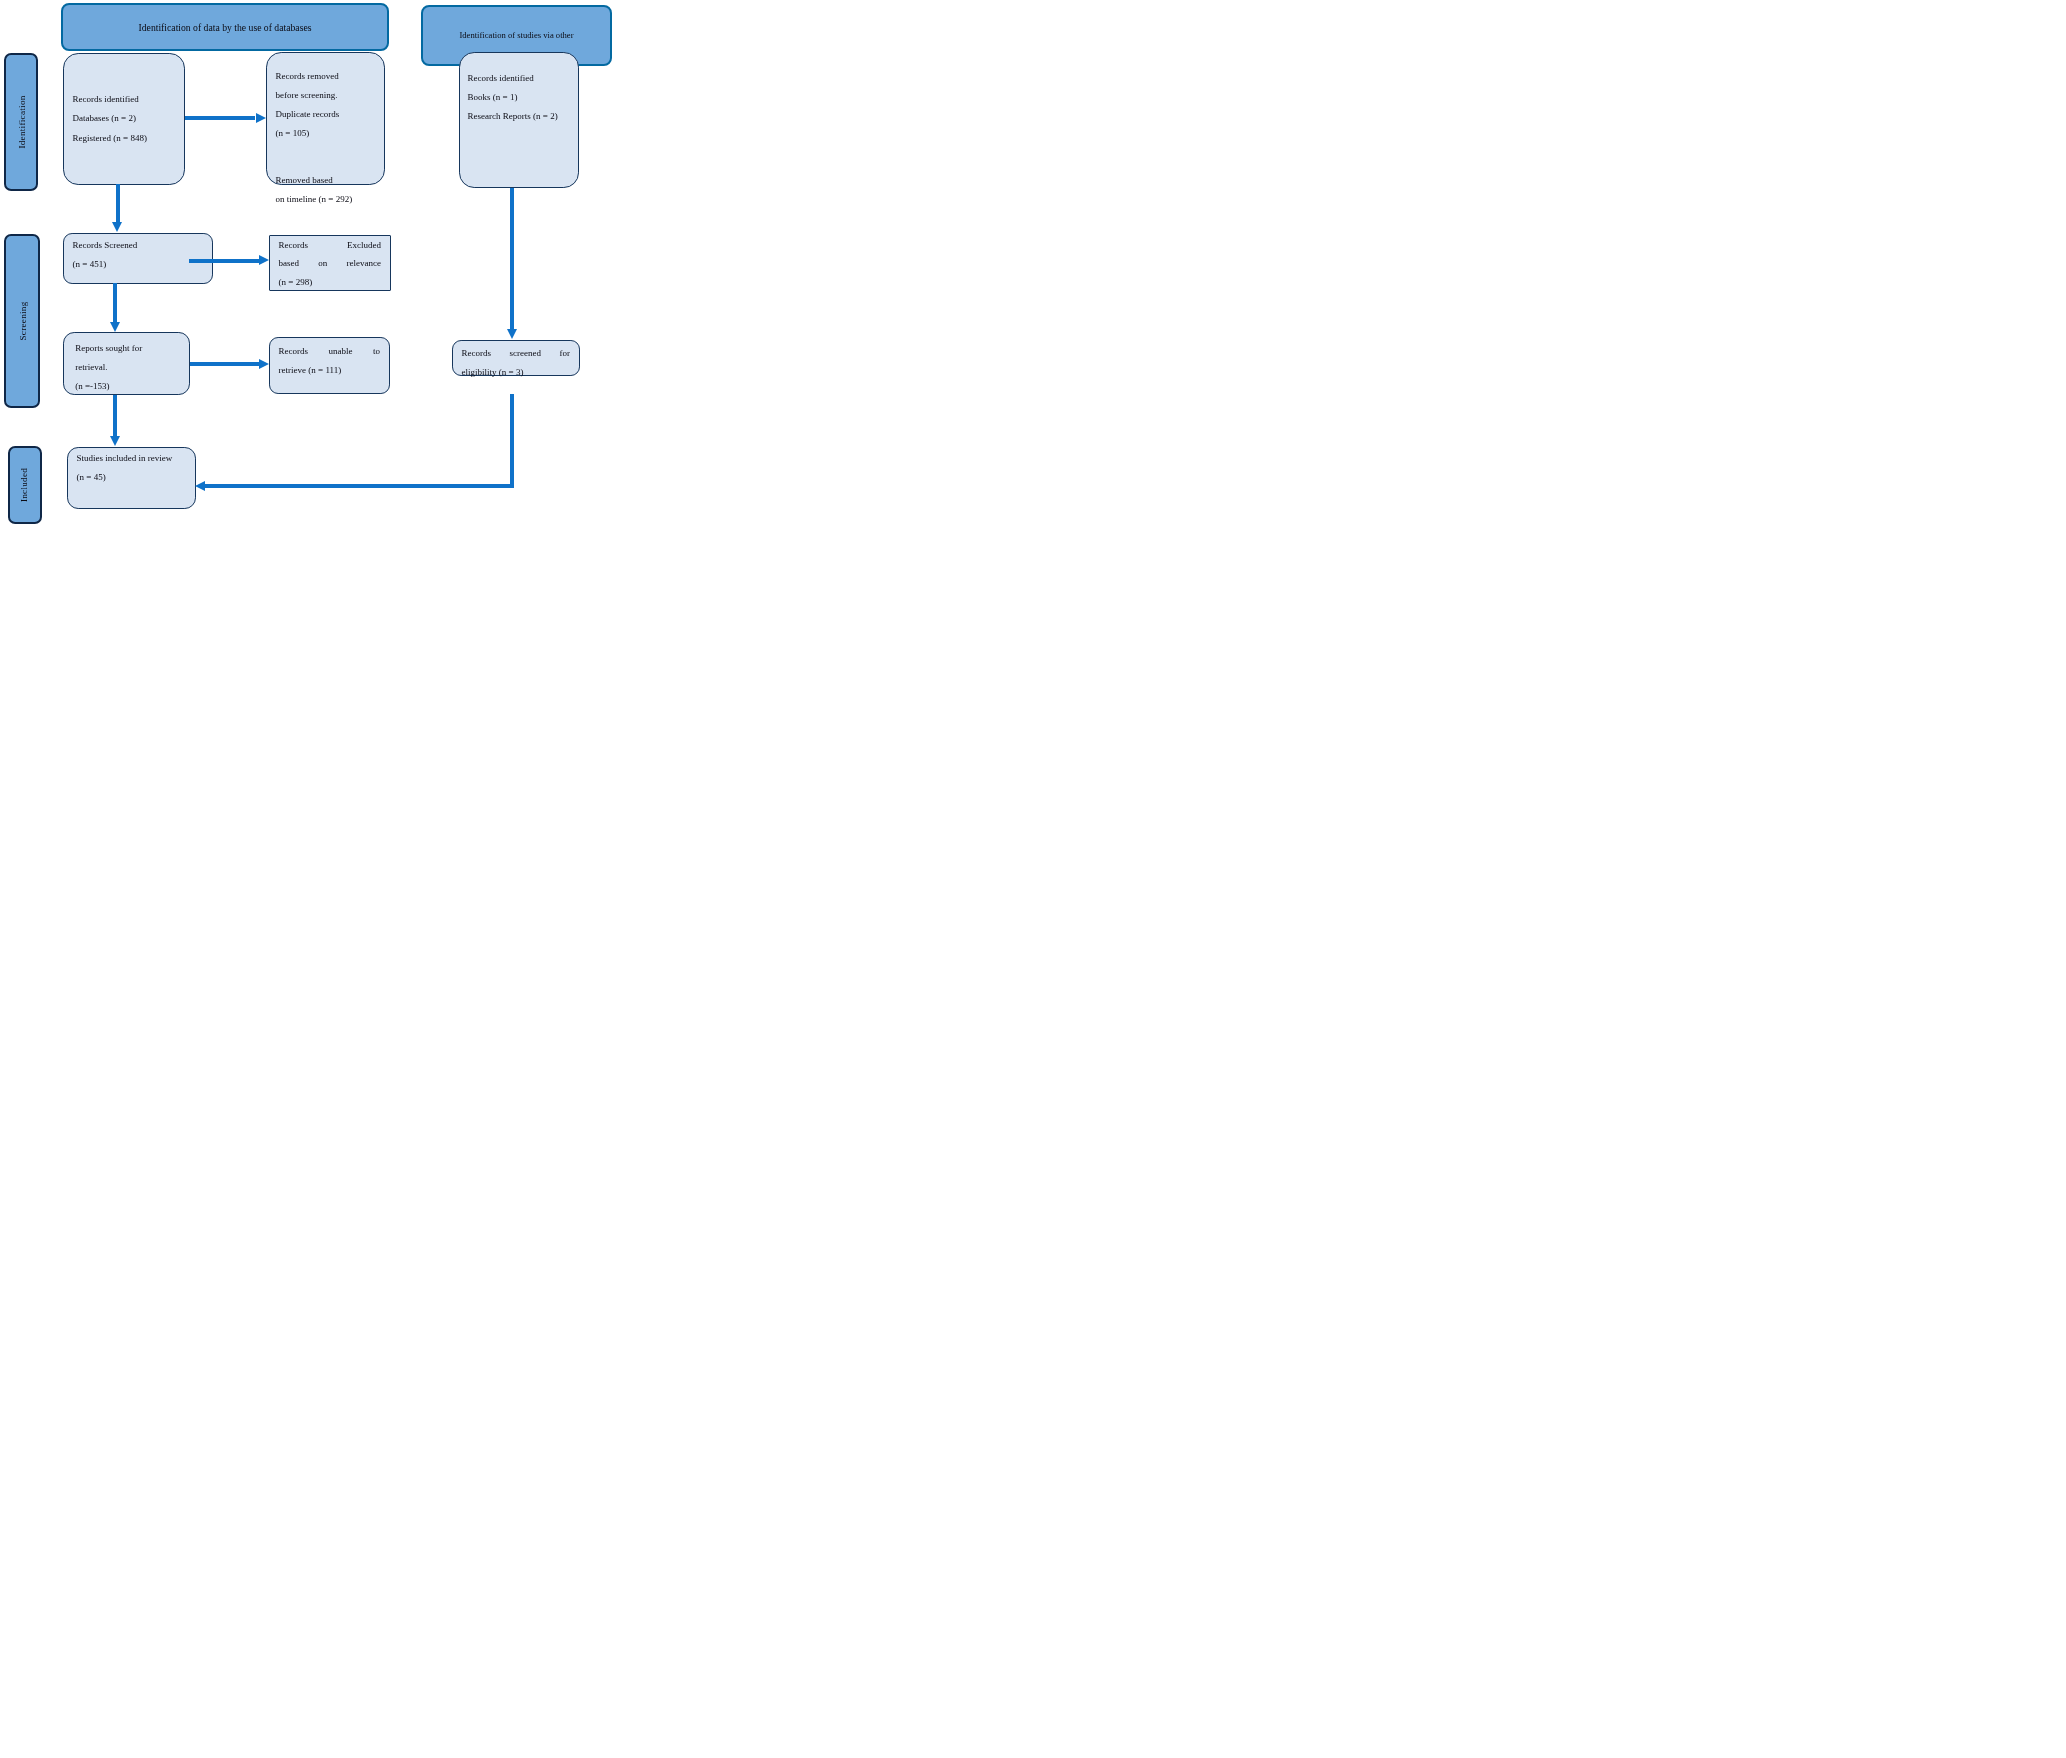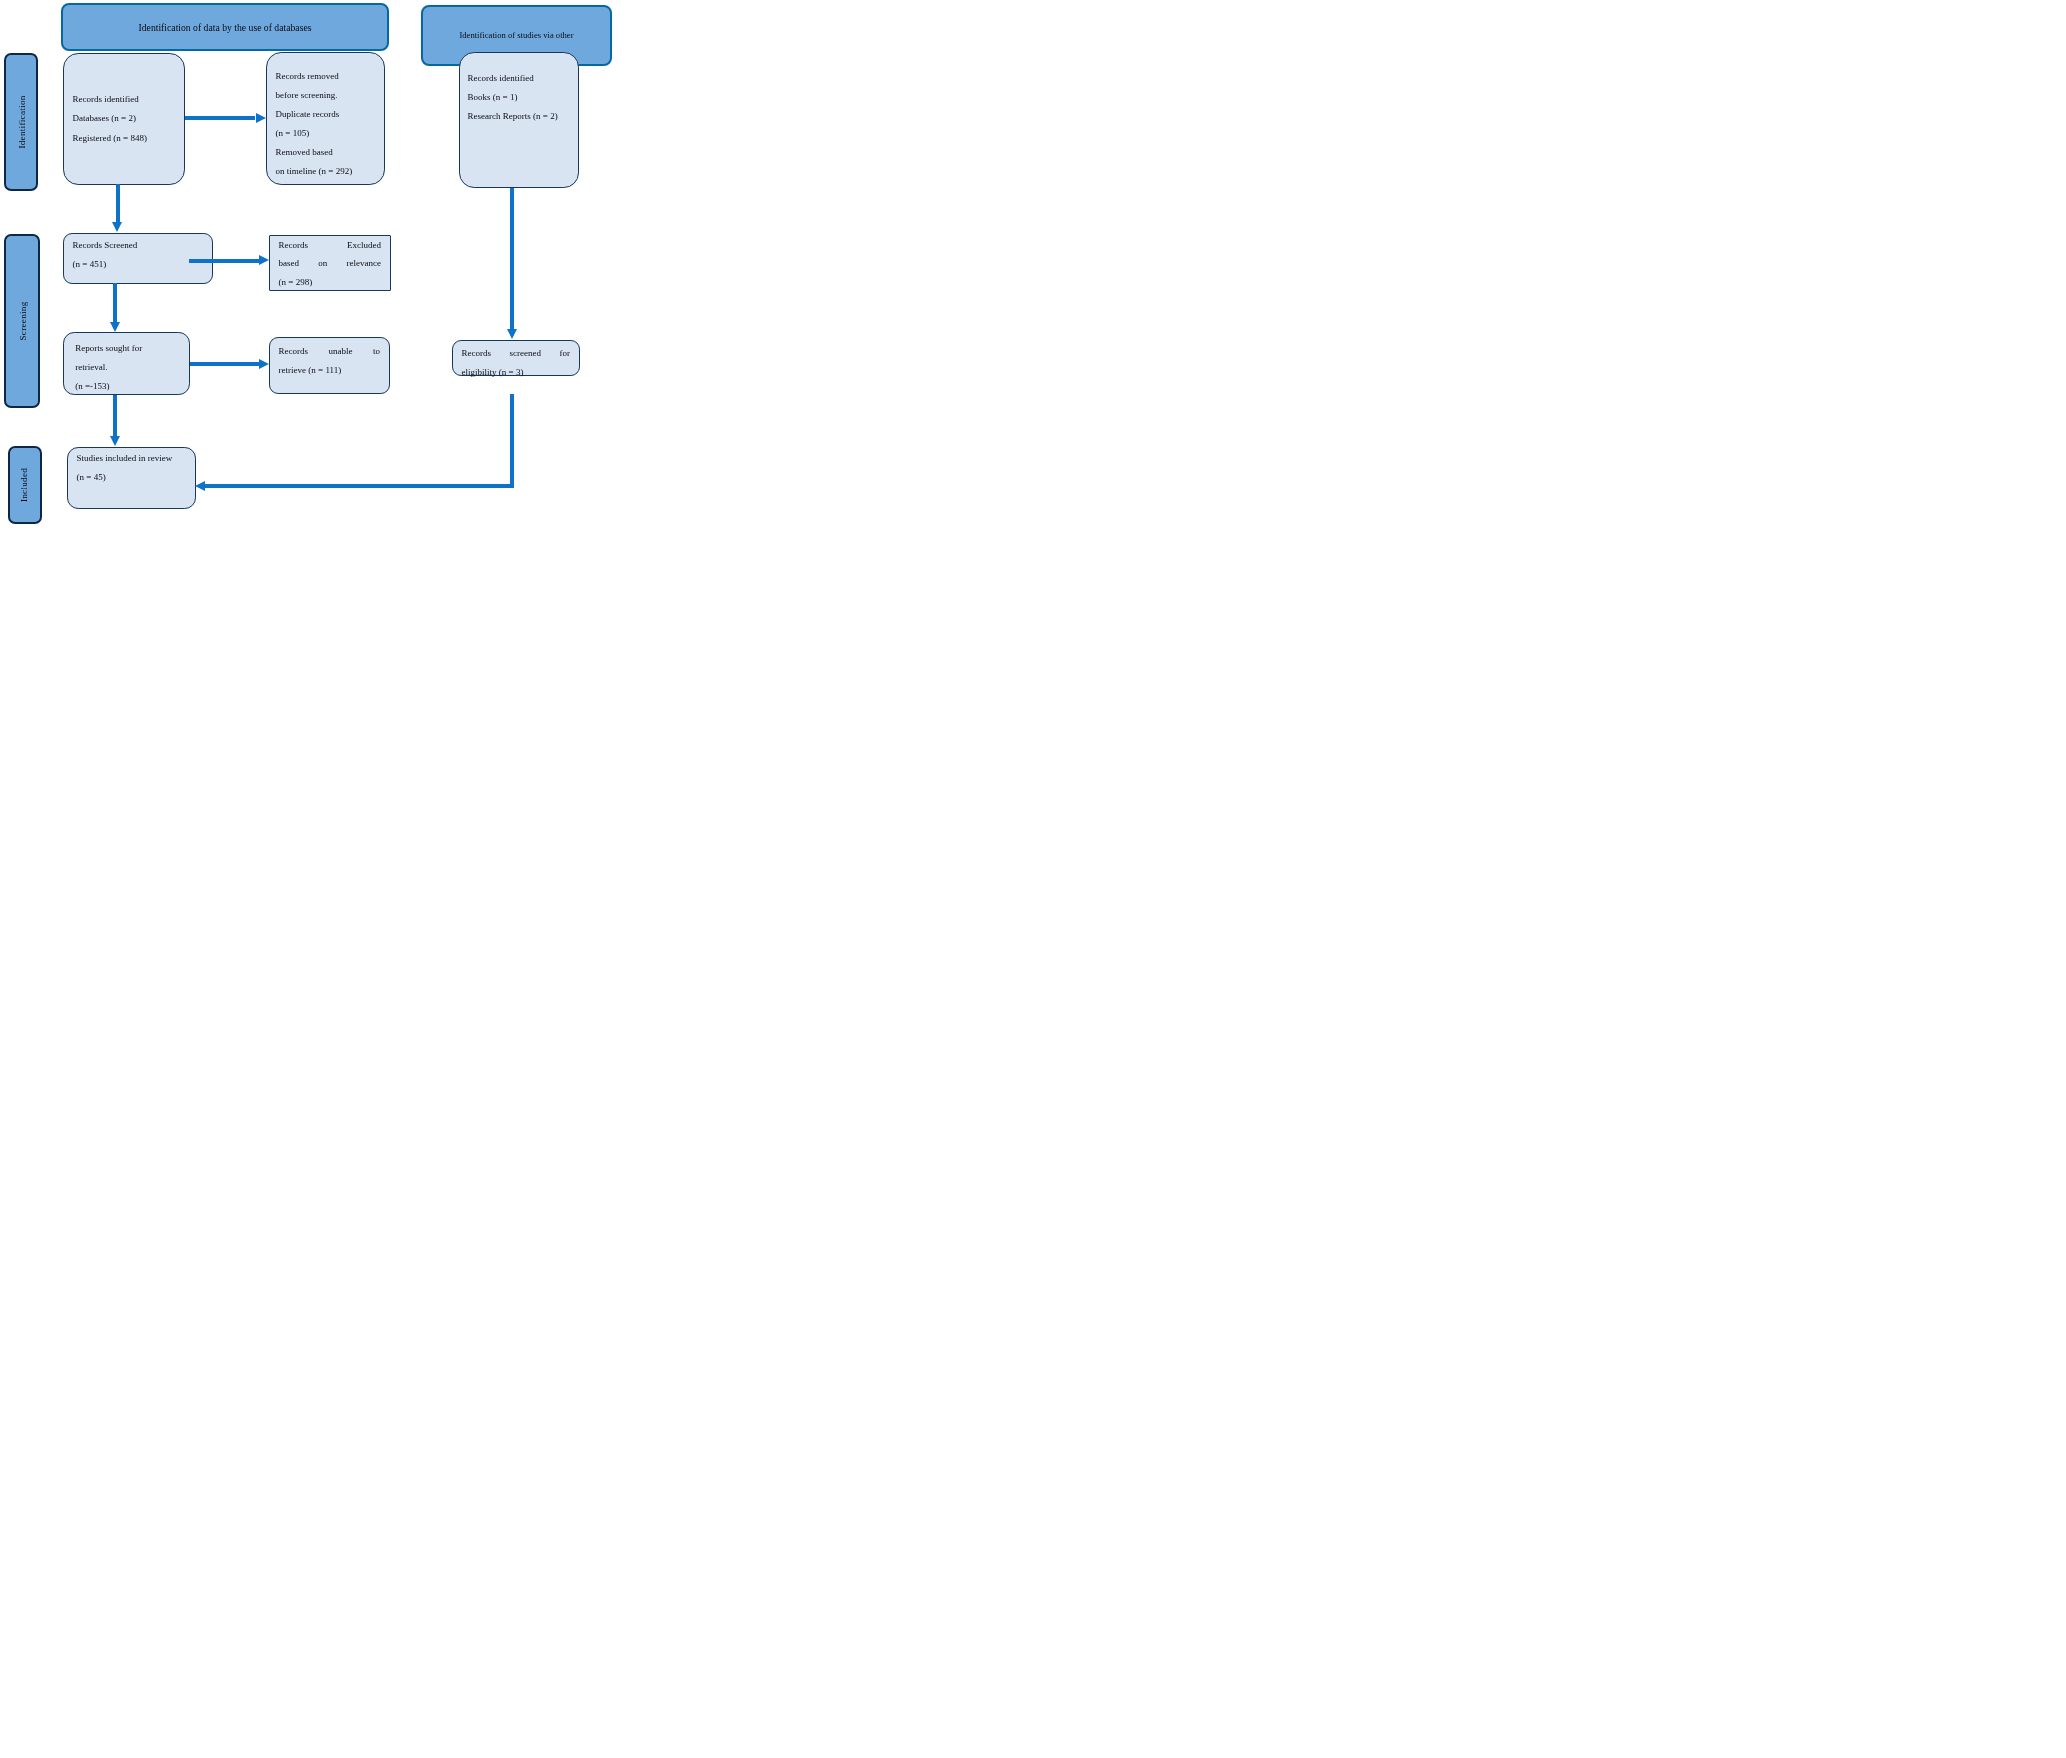--- a/index.html
+++ b/index.html
@@ -87,21 +87,21 @@
     <div class="ln">Records identified</div>
     <div class="ln">Databases (n = 2)</div>
     <div class="ln">Registered (n = 848)</div>
   </div>
 
   <div class="box" style="left:266px;top:52px;width:119px;height:133px;border-radius:15.2px;padding-top:13.7px;">
     <div class="ln" style="line-height:19px;">Records removed</div>
     <div class="ln" style="line-height:19px;">before screening.</div>
     <div class="ln" style="line-height:19px;">Duplicate records</div>
     <div class="ln" style="line-height:19px;">(n = 105)</div>
-    <div class="ln" style="line-height:19px;">Removed based</div>
+    <div class="ln" style="line-height:19px;margin-top:28px;">Removed based</div>
     <div class="ln" style="line-height:19px;">on timeline (n = 292)</div>
   </div>
 
   <div class="box" style="left:459px;top:52px;width:120px;height:136px;border-radius:15.2px;padding-top:15.7px;">
     <div class="ln" style="padding-left:7.6px;">Records identified</div>
     <div class="ln" style="padding-left:7.6px;">Books (n = 1)</div>
     <div class="ln" style="padding-left:7.6px;padding-right:3px;">Research Reports (n = 2)</div>
   </div>
 
   <div class="box" style="left:63px;top:233px;width:150px;height:51px;border-radius:9.1px;padding-top:2px;">

